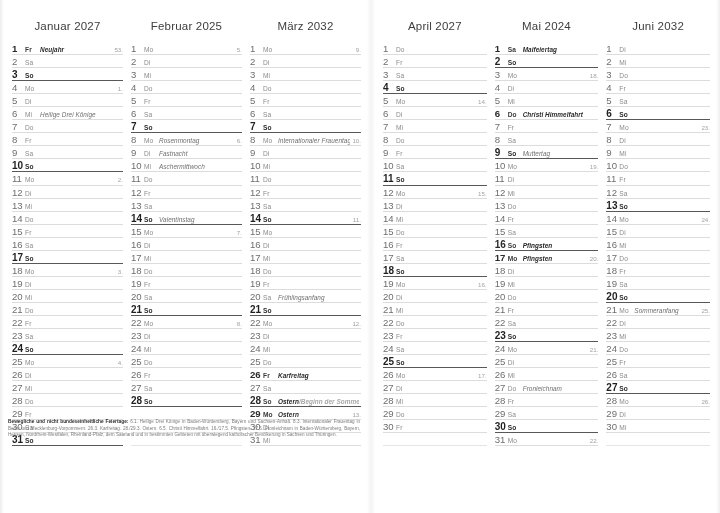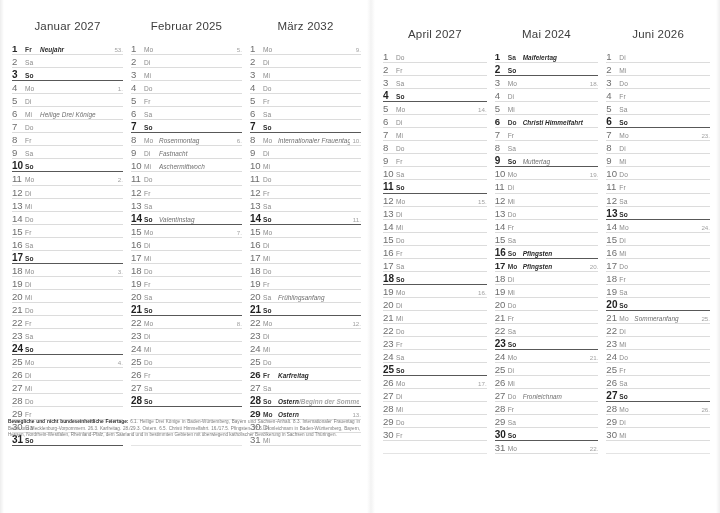--- a/index.html
+++ b/index.html
@@ -16,21 +16,21 @@
     top:0;left:0;
     width:720px;height:513px;
     display:flex;
   }
   .half{
     position:relative;
     height:454px;
     box-sizing:border-box;
   }
   .half-left{width:371px;padding:0 6px 0 8px;}
-  .half-right{width:349px;padding:8px 6px 0 8px;}
+  .half-right{width:349px;padding:0 6px 0 8px;}
 
   
   .edge-left{
     position:absolute;top:0;left:0;width:4px;height:513px;
     background:linear-gradient(to right,#ededed,#ffffff);
   }
   .edge-right{
     position:absolute;top:0;right:0;width:4px;height:513px;
     background:linear-gradient(to left,#efefef,#ffffff);
   }
@@ -1090,21 +1090,21 @@
             </div>
             <div class="day">
               <span class="dnum">31</span>
               <span class="dwd">Mo</span>
               <span class="dnote"></span>
               <span class="dwk">22.</span>
             </div>
           </div>
       </div>
       <div class="month">
-        <div class="month-title">Juni 2026</div>
+        <div class="month-title">Juni 2032</div>
         <div class="days">
             <div class="day">
               <span class="dnum">1</span>
               <span class="dwd">Di</span>
               <span class="dnote"></span>
               <span class="dwk"></span>
             </div>
             <div class="day">
               <span class="dnum">2</span>
               <span class="dwd">Mi</span>

